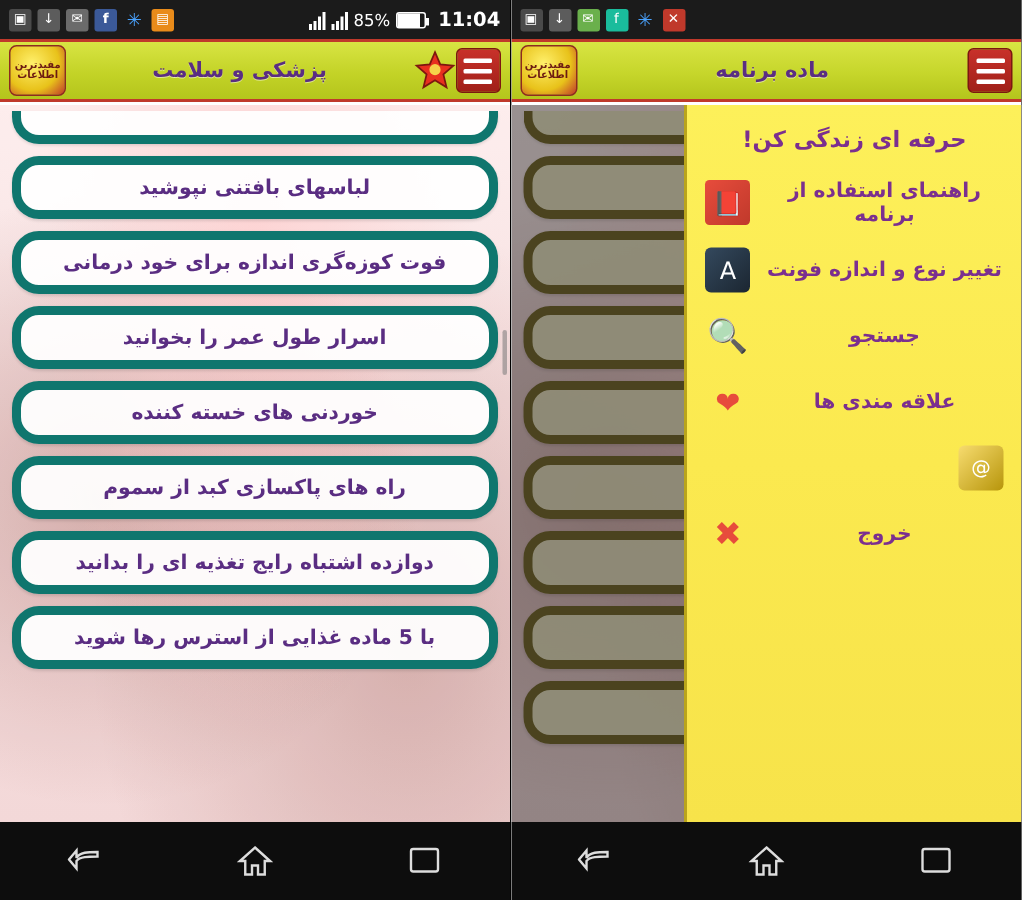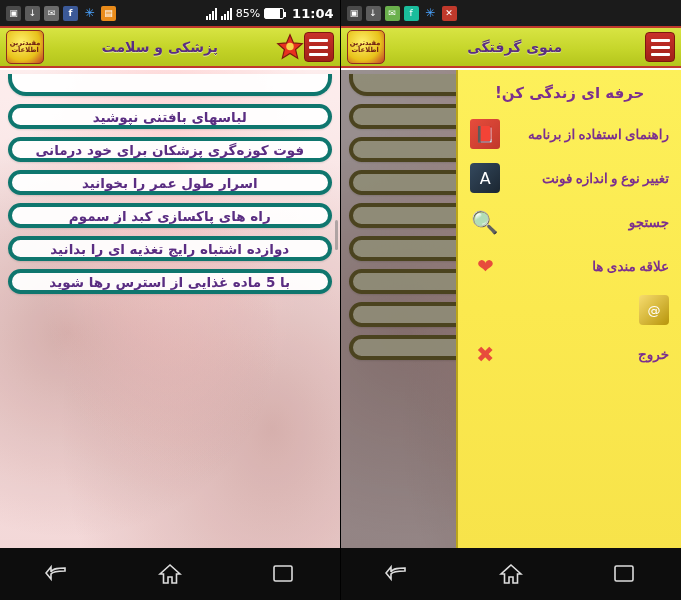--- a/index.html
+++ b/index.html
@@ -103,23 +103,23 @@
       radial-gradient(ellipse at 50% 18%, rgba(255,190,190,.55), rgba(255,255,255,0) 60%),
       radial-gradient(ellipse at 20% 55%, rgba(120,40,30,.30), rgba(255,255,255,0) 55%),
       radial-gradient(ellipse at 80% 75%, rgba(120,40,30,.28), rgba(255,255,255,0) 55%),
       linear-gradient(to bottom, #fdecec 0%, #f7dede 40%, #f2d4d4 100%);
     opacity: .9;
   }
   .list {
     position: relative; padding: 0 8px; padding-top: 4px;
   }
   .item {
-    position: relative; height: 25px; margin-bottom: 8px;
+    position: relative; height: 42px; margin-bottom: 8px;
     background: rgba(255,255,255,.93);
-    border: 4px solid #0f766e; border-radius: 18px;
+    border: 6px solid #0f766e; border-radius: 18px;
     display: flex; align-items: center; justify-content: center;
     direction: rtl; color: #5a2d82; font-size: 13.5px; font-weight: bold;
     padding: 0 10px; text-align: center; overflow: hidden;
     box-shadow: 0 1px 2px rgba(0,0,0,.12);
   }
   .item.clipped-top {
     height: 22px; border-top: none; border-radius: 0 0 18px 18px;
     align-items: flex-end; margin-bottom: 8px;
   }
   .scrollbar {
@@ -144,21 +144,21 @@
   }
   .drawer-title {
     text-align: center; color: #7b2f8f; font-weight: bold; font-size: 15px;
     padding: 6px 8px 10px 8px;
   }
   .menu-row {
     display: flex; align-items: center; justify-content: flex-start;
     gap: 10px; padding: 7px 12px 7px 12px; direction: rtl;
   }
   .menu-label {
-    flex: 1; text-align: right; color: #7b2f8f; font-weight: bold; font-size: 13.5px; font-family: Liberation Serif, serif;
+    flex: 1; text-align: center; color: #7b2f8f; font-weight: bold; font-size: 13.5px;
   }
   .menu-ico {
     width: 30px; height: 30px; flex: 0 0 auto;
     display: flex; align-items: center; justify-content: center;
     font-size: 16px; border-radius: 5px;
   }
   .mi-book { background: linear-gradient(135deg,#e74c3c,#c0392b); color: #fff; border-radius: 3px; }
   .mi-font { background: linear-gradient(135deg,#34495e,#1b2631); color: #fff; border-radius: 4px; }
   .mi-search { background: transparent; color: #7b2f8f; font-size: 22px; }
   .mi-fav { background: transparent; color: #e74c3c; font-size: 20px; }
@@ -239,22 +239,23 @@
           <i></i>
           <i></i>
         </div>
     </div>
 
     <div class="content">
       <div class="bg-art"></div>
       <div class="list">
         <div class="item clipped-top"></div>
         <div class="item">لباسهای بافتنی نپوشید</div>
-        <div class="item">فوت کوزه‌گری پزشکان برای خود درمانی</div>
+        <div class="item">فوت کوزه‌گری اندازه برای خود درمانی</div>
         <div class="item">اسرار طول عمر را بخوانید</div>
+        <div class="item">خوردنی های خسته کننده</div>
         <div class="item">راه های پاکسازی کبد از سموم</div>
         <div class="item">دوازده  اشتباه رایج تغذیه ای را بدانید</div>
         <div class="item">با 5 ماده غذایی از استرس رها شوید</div>
       </div>
       <div class="scrollbar"></div>
     </div>
 
     <div class="navbar">
       <div class="nav-btn">
         <svg width="24" height="20" viewBox="0 0 24 20">
@@ -287,21 +288,21 @@
       </div>
     </div>
 
     <div class="appbar purple">
       <div class="logo-badge">
         <div class="lt">
           <div>مفیدترین</div>
           <div>اطلاعات</div>
         </div>
       </div>
-      <div class="appbar-title">منوی گرفتگی</div>
+      <div class="appbar-title">ماده برنامه</div>
       <div class="hamburger">
           <i></i>
           <i></i>
           <i></i>
         </div>
     </div>
 
     <div class="content">
       <div class="bg-art"></div>
       <div class="list dim-list">

